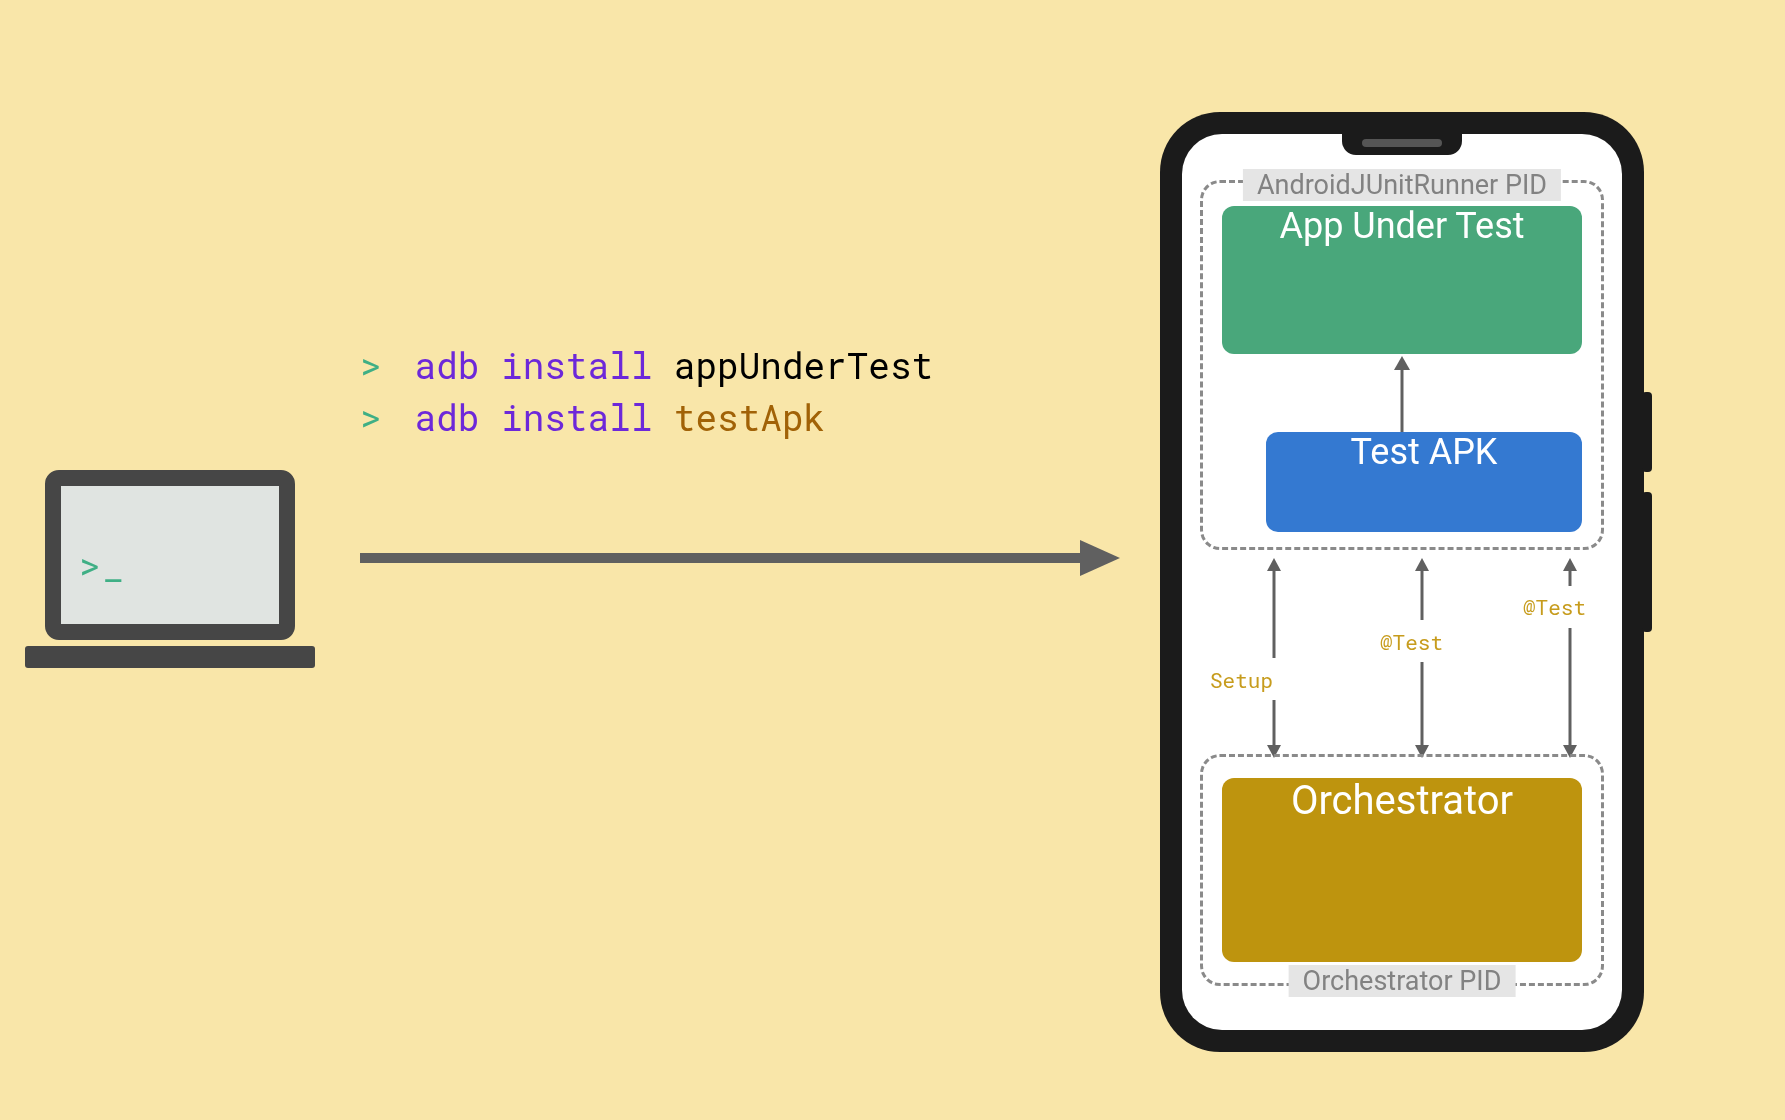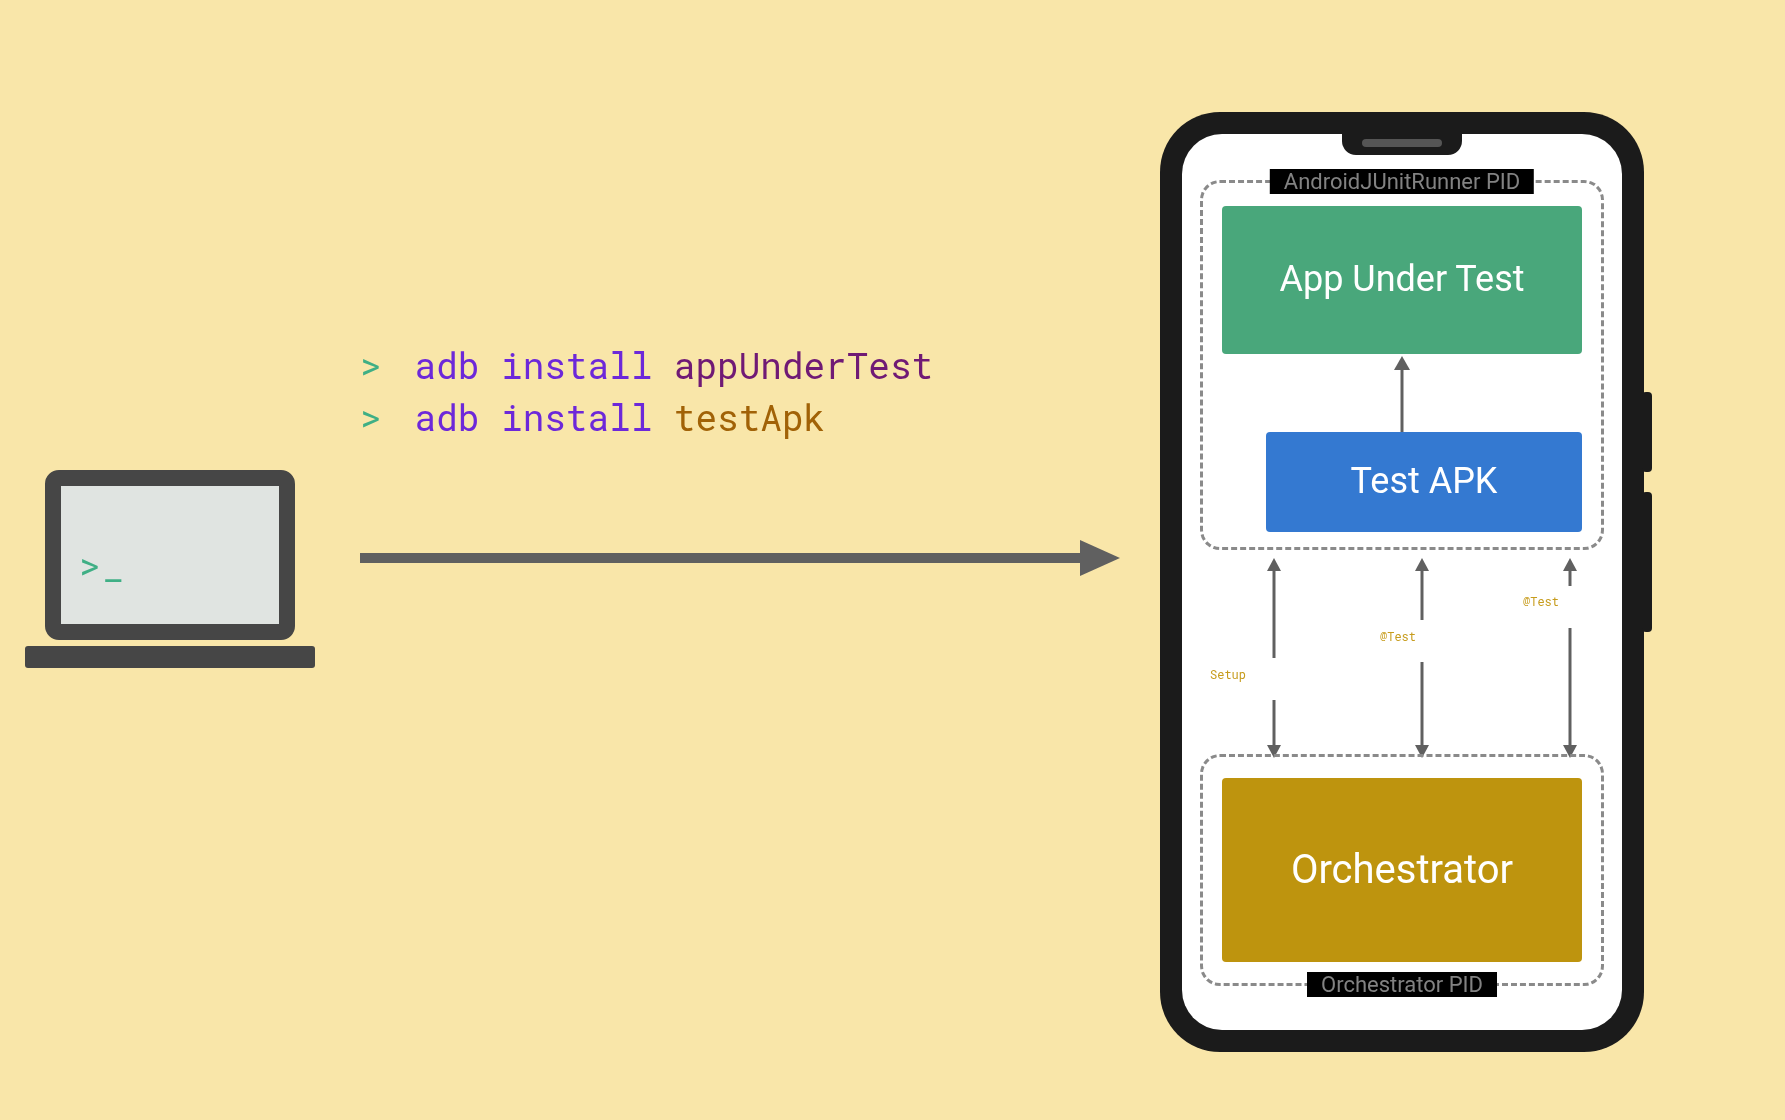--- a/index.html
+++ b/index.html
@@ -50,21 +50,21 @@
     left: 360px;
     top: 340px;
     font-family: "Roboto Mono", Menlo, Consolas, monospace;
     font-size: 36px;
     line-height: 1.4;
     color: #303030;
   }
   .terminal .row { white-space: nowrap; margin-bottom: 2px; }
   .terminal .chev { color: #3FAF85; margin-right: 8px; }
   .terminal .cmd  { color: #6d28d9; margin-left: 25px; }
-  .terminal .arg-green  { color: #701a75; }
+  .terminal .arg-green  { color: #000000; }
   .terminal .arg-blue   { color: #a16207; }
   .terminal .arg-gold   { color: #C79C1D; }
   .terminal .gap { height: 64px; }
 
   
   .big-arrow {
     position: absolute;
     left: 360px;
     top: 538px;
     width: 760px;
@@ -124,38 +124,37 @@
     border: 3px dashed #8A8A8A;
     border-radius: 20px;
   }
   .dashed-box.top    { top: 46px;  height: 370px; }
   .dashed-box.bottom { top: 620px; height: 232px; }
 
   .dashed-label {
     position: absolute;
     left: 50%;
     transform: translateX(-50%);
-    background: #000000;
+    background: #e5e5e5;
     padding: 0 14px;
     color: #828282;
-    font-size: 22px;
+    font-size: 27px;
     white-space: nowrap;
   }
   .dashed-label.top    { top: -14px; }
   .dashed-label.bottom { bottom: -14px; }
 
   .block {
     position: absolute;
     left: 40px;
     right: 40px;
-    border-radius: 4px;
+    border-radius: 12px;
     color: #FFFFFF;
     text-align: center;
     display: flex;
-    align-items: center;
     justify-content: center;
     font-size: 36px;
     line-height: 1.15;
   }
   .block.app  { top: 72px;  height: 148px; background: #49A77B; }
   .block.test { top: 298px; height: 100px;  background: #3479D1; margin-left: 44px; }
   .block.orch { top: 644px; height: 184px; background: #BE940E; font-size: 40px; }
 
   .mini-arrow {
     position: absolute;
@@ -175,21 +174,21 @@
     justify-content: space-between;
   }
   .tri {
     position: relative;
     width: 110px;
     height: 100%;
   }
   .tri .lbl {
     position: absolute;
     font-family: "Roboto Mono", Menlo, Consolas, monospace;
-    font-size: 12px;
+    font-size: 21px;
     color: #C79C1D;
     white-space: nowrap;
   }
   .tri.a .lbl { left: -12px; top: 108px; }
   .tri.b .lbl { left: 30px; top: 70px; }
   .tri.c .lbl { left: 45px; top: 35px; }
 
   .tri svg { position: absolute; }
   .tri.a svg.seg1 { left: 40px; top: 0;   }
   .tri.a svg.seg2 { left: 40px; top: 142px;}

